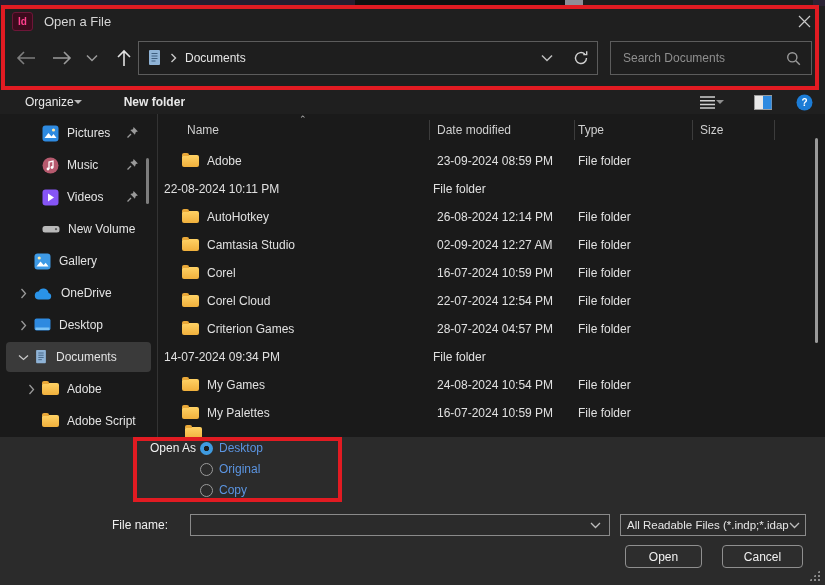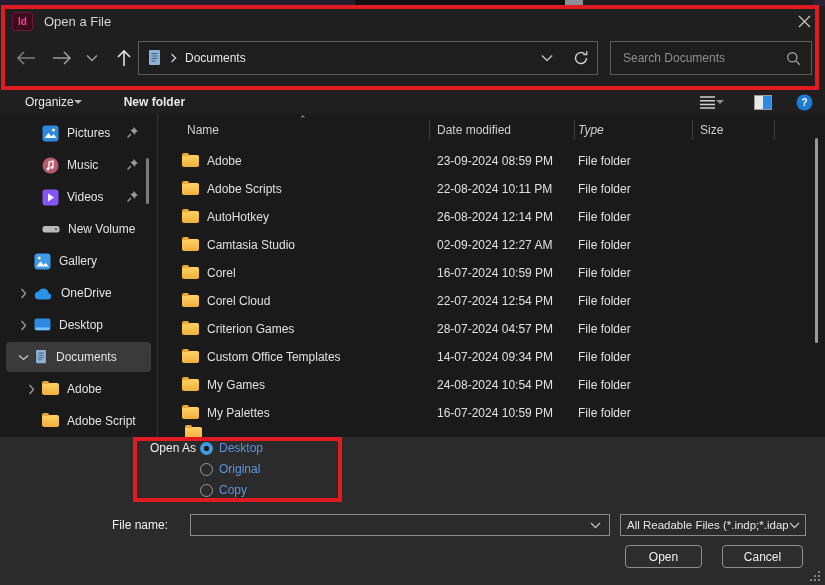--- a/index.html
+++ b/index.html
@@ -50,21 +50,21 @@
   .side-label{margin-left:8px;white-space:nowrap;overflow:hidden;}
   .pin{position:absolute;right:12px;top:8px;}
   .side-scroll{position:absolute;left:146px;top:44px;width:3px;height:46px;background:#7d7d7d;border-radius:2px;}
 
   
   .list{position:absolute;left:157px;top:0;width:668px;height:323px;}
   .grid-row{display:grid;grid-template-columns:273px 145px 118px 82px 1fr;align-items:center;}
   .lheader{position:absolute;top:4px;left:0;width:668px;height:24px;color:#cfcfcf;}
   .lheader .hcell{height:20px;display:flex;align-items:center;border-right:1px solid #3c3c3c;padding-left:30px;box-sizing:border-box;position:relative;}
   .lheader .hcell.hdate{padding-left:7px;}
-  .lheader .hcell.htype{padding-left:3px;font-style:italic;}
+  .lheader .hcell.htype{padding-left:3px;}
   .lheader .hcell.hsize{padding-left:7px;}
   .lheader .hcell.hrest{border-right:none;}
   .sort-arrow{position:absolute;top:-6px;left:142px;color:#b5b5b5;font-size:9px;}
   .rows{position:absolute;top:33px;left:0;width:668px;}
   .frow{height:28px;color:#e0e0e0;}
   .cell-name{display:flex;align-items:center;gap:8px;padding-left:25px;}
   .cell-date{padding-left:7px;}
   .cell-type{padding-left:3px;}
   .folder{position:relative;width:17px;height:12px;background:linear-gradient(#ffd265,#f0b03c);border-radius:2px;flex:0 0 17px;}
   .folder::before{content:"";position:absolute;top:-2px;left:0;width:7px;height:3px;background:#e9a838;border-radius:2px 2px 0 0;}
@@ -346,24 +346,20 @@
           <span class="cell-name">
               <span class="folder"></span>
               <span>Adobe</span>
             </span>
           <span class="cell-date">23-09-2024 08:59 PM</span>
           <span class="cell-type">File folder</span>
           <span></span>
             <span></span>
         </div>
         <div class="frow grid-row">
-          <span class="cell-name">
-              <span class="folder"></span>
-              <span>Adobe Scripts</span>
-            </span>
           <span class="cell-date">22-08-2024 10:11 PM</span>
           <span class="cell-type">File folder</span>
           <span></span>
             <span></span>
         </div>
         <div class="frow grid-row">
           <span class="cell-name">
               <span class="folder"></span>
               <span>AutoHotkey</span>
             </span>
@@ -406,24 +402,20 @@
           <span class="cell-name">
               <span class="folder"></span>
               <span>Criterion Games</span>
             </span>
           <span class="cell-date">28-07-2024 04:57 PM</span>
           <span class="cell-type">File folder</span>
           <span></span>
             <span></span>
         </div>
         <div class="frow grid-row">
-          <span class="cell-name">
-              <span class="folder"></span>
-              <span>Custom Office Templates</span>
-            </span>
           <span class="cell-date">14-07-2024 09:34 PM</span>
           <span class="cell-type">File folder</span>
           <span></span>
             <span></span>
         </div>
         <div class="frow grid-row">
           <span class="cell-name">
               <span class="folder"></span>
               <span>My Games</span>
             </span>

